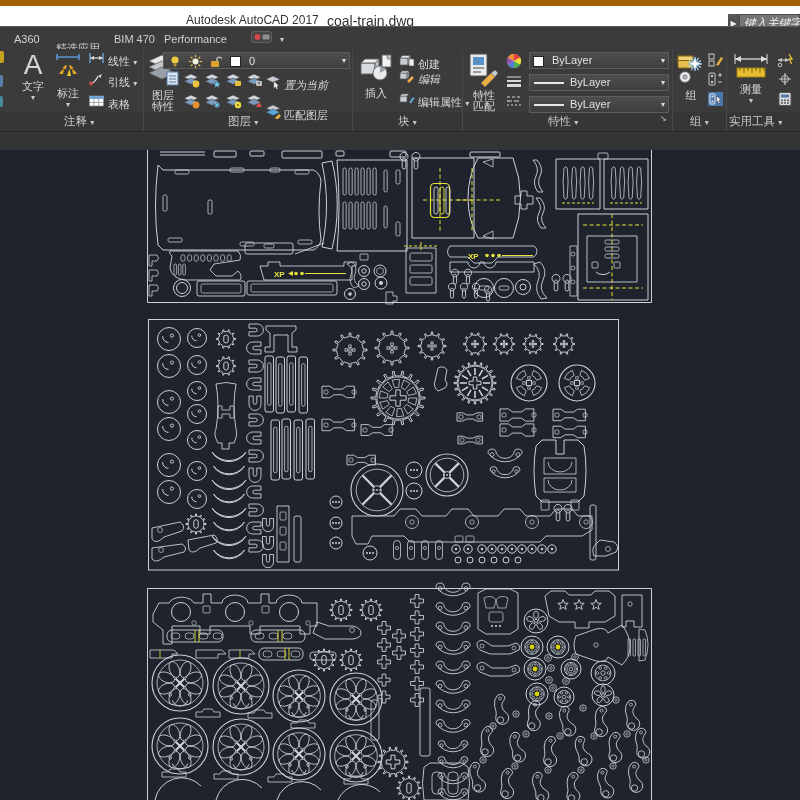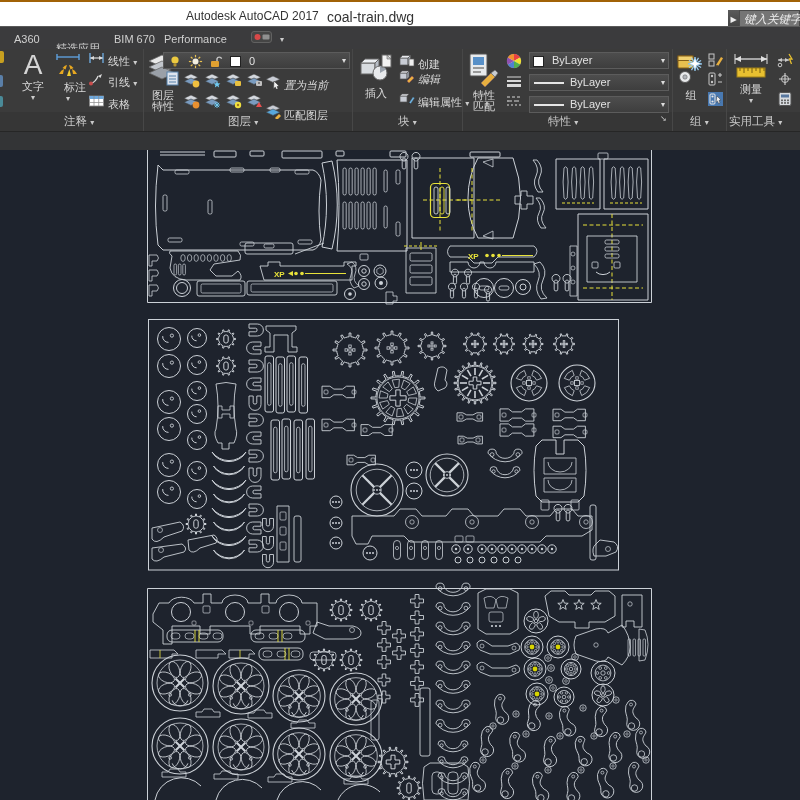--- a/index.html
+++ b/index.html
@@ -1,15 +1,15 @@
 <!DOCTYPE html>
 <html><head><meta charset="utf-8"><style>
 *{margin:0;padding:0;box-sizing:border-box;font-family:"Liberation Sans",sans-serif;}
 html,body{width:800px;height:800px;overflow:hidden;background:#1e232d;}
-.titlebar{position:absolute;left:0;top:0;width:800px;height:26px;background:#fff;border-top:2px solid #a16207;}
+.titlebar{position:absolute;left:0;top:0;width:800px;height:26px;background:#fff;border-top:6px solid #a16207;}
 .title-text{position:absolute;top:7px;left:186px;font-size:12px;color:#333;}
 .file-text{position:absolute;top:7px;left:327px;font-size:14px;color:#333;}
 .search-arrow{position:absolute;left:728px;top:8px;width:11px;height:19px;background:linear-gradient(#5a5a5a,#3f3f3f);color:#eee;font-size:8px;text-align:center;line-height:19px;}
 .search-box{position:absolute;left:739px;top:8px;width:61px;height:19px;background:#757575;border:1px solid #4a4a4a;color:#efefef;font-style:italic;font-size:11.5px;line-height:17px;padding-left:4px;white-space:nowrap;}
 .menubar{position:absolute;left:0;top:26px;width:800px;height:23px;background:#3b3b3d;border-top:1px solid #5a5a5a;color:#d0d0d0;font-size:11px;}
 .menubar span.mi{position:absolute;top:5px;}
 .ribbon{position:absolute;left:0;top:49px;width:800px;height:82px;background:#3b3b3b;color:#d8d8d8;}
 .lblband{position:absolute;left:0;top:63px;width:800px;height:19px;background:#363636;}
 .sep{position:absolute;top:0;width:1px;height:82px;background:#2c2c2c;border-right:1px solid #474747;}
 .plabel{position:absolute;top:65px;height:16px;font-size:11.5px;color:#c9c9c9;white-space:nowrap;}
@@ -28,21 +28,21 @@
 <div style="position:absolute;left:0;top:0;width:800px;height:800px;background:#1e232d;"></div>
 <div class="titlebar">
   <span class="title-text">Autodesk AutoCAD 2017</span>
   <span class="file-text">coal-train.dwg</span>
   <div class="search-arrow">▶</div>
   <div class="search-box">键入关键字或短</div>
 </div>
 <div class="menubar">
   <span class="mi" style="left:14px;top:6px">A360</span>
   <span class="mi" style="left:56px;top:14px">精选应用</span>
-  <span class="mi" style="left:114px;top:6px">BIM 670</span>
+  <span class="mi" style="left:114px;top:6px">BIM 470</span>
   <span class="mi" style="left:164px;top:6px">Performance</span>
   <span class="mi" style="left:251px;top:4px"><svg width="21" height="12" viewBox="0 0 21 12">
         <rect x="0.5" y="0.5" width="20" height="11" rx="2.5" fill="#454545" stroke="#6a6a6a" stroke-width="0.8"></rect>
         <circle cx="6.5" cy="6" r="3" fill="#d84848"></circle>
         <rect x="11.5" y="3.5" width="7" height="5" rx="1" fill="#909090"></rect>
       </svg></span>
   <span class="mi da" style="left:280px;top:8px">▾</span>
 </div>
 <div class="ribbon">
   <div class="lblband"></div>
@@ -60,21 +60,21 @@
   <div class="bigbtn" style="left:50px;top:3px;width:36px;"><svg width="26" height="26" viewBox="0 0 26 26">
         <line x1="2" y1="5" x2="24" y2="5" stroke="#5fa0dc" stroke-width="1.4"></line>
         <path d="M2 2 v6 M24 2 v6" stroke="#5fa0dc" stroke-width="1.4"></path>
         <g fill="#e8a820">
           <path d="M12 24 l2.4 -7 1.6 7 Z" fill="#f0cc30"></path>
           <path d="M4 22 q2 -4 5 -5 l-1 5 Z"></path>
           <path d="M22 22 q-2 -4 -5 -5 l1 5 Z"></path>
           <path d="M7.5 16 q2.5 -3 4.5 -3 l-1.5 4.5 Z"></path>
           <path d="M18.5 16 q-2.5 -3 -4.5 -3 l1.5 4.5 Z"></path>
         </g>
-      </svg><div style="margin-top:1px;text-align:right;">标注</div><div class="da">▾</div>
+      </svg><div style="margin-top:7px;">标注</div><div class="da">▾</div>
   </div>
   <div class="rowbtn" style="left:88px;top:2px;"><svg width="17" height="14" viewBox="0 0 17 14">
         <line x1="2" y1="7" x2="15" y2="7" stroke="#dcdcdc" stroke-width="1.2"></line>
         <line x1="2" y1="2" x2="2" y2="12" stroke="#6ea8dc" stroke-width="1.4"></line>
         <line x1="15" y1="2" x2="15" y2="12" stroke="#6ea8dc" stroke-width="1.4"></line>
         <path d="M2 7 l4 -2 v4 Z M15 7 l-4 -2 v4 Z" fill="#dcdcdc"></path>
       </svg> 线性 <span class="da">▾</span></div>
   <div class="rowbtn" style="left:88px;top:23px;"><svg width="17" height="14" viewBox="0 0 17 14">
         <path d="M2 12 Q8 10 10 4" fill="none" stroke="#dcdcdc" stroke-width="1.2"></path>
         <path d="M10 4 l4 -2 -1.5 4 Z" fill="#dcdcdc"></path>

